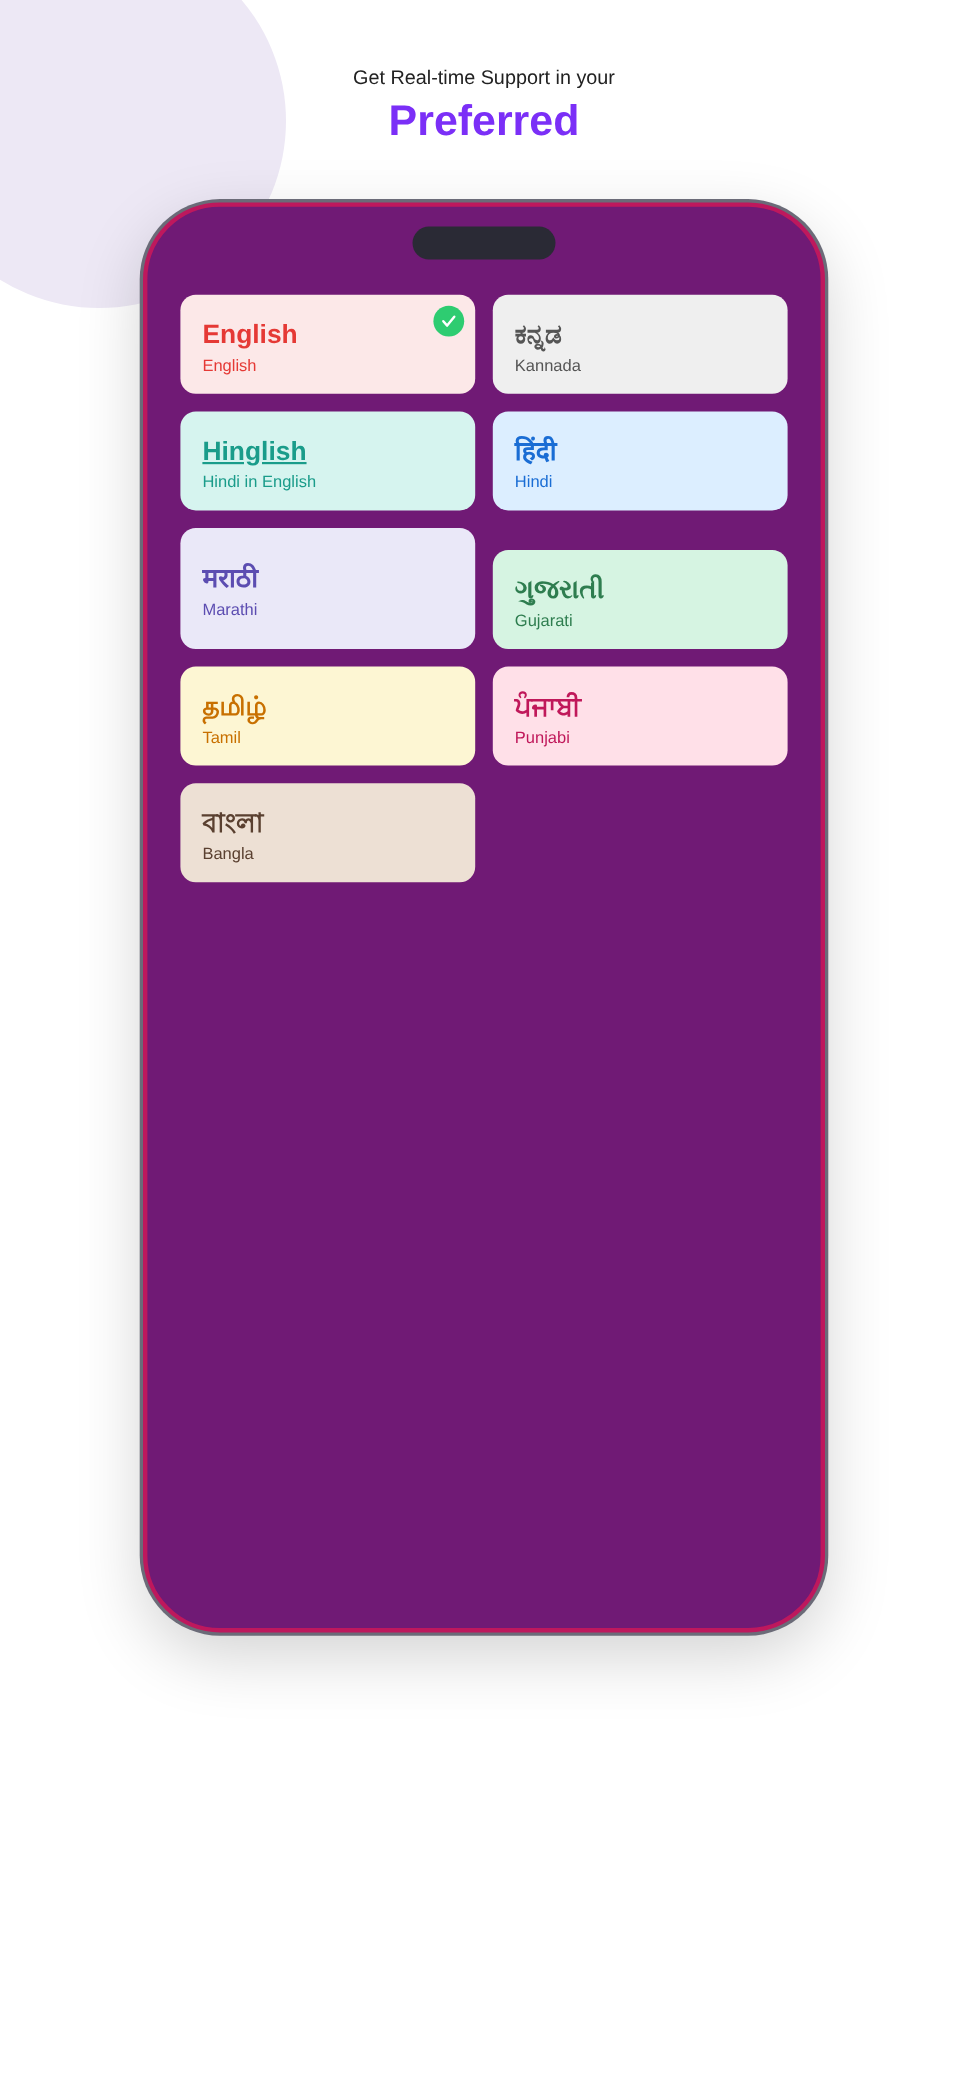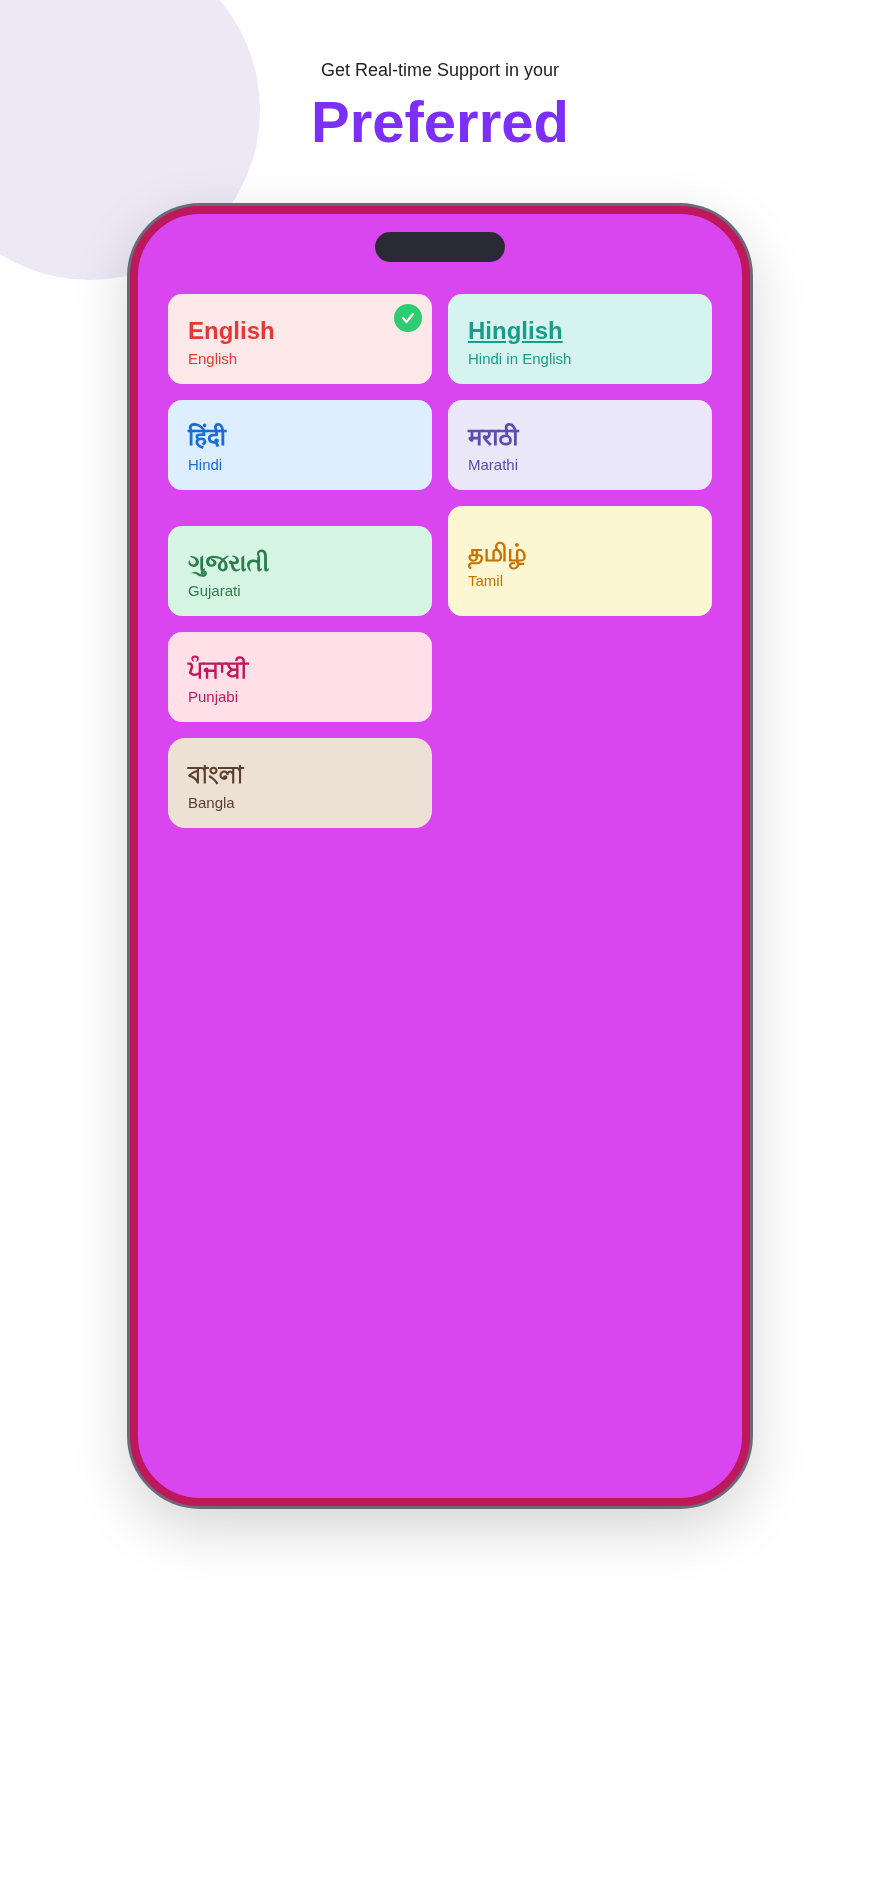--- a/index.html
+++ b/index.html
@@ -35,35 +35,35 @@
 
     .subtitle {
       font-size: 18px;
       color: #222222;
       font-weight: 400;
       margin-bottom: 8px;
       text-align: center;
     }
 
     .title {
-      font-size: 58px;
+      font-size: 39px;
       font-weight: 800;
       color: #7b2ff7;
       text-align: center;
       line-height: 1.15;
       margin-bottom: 50px;
     }
 
     
     .phone-frame {
       width: 620px;
       min-height: 1300px;
-      background: #d946ef;
+      background: #701a75;
       border-radius: 70px;
-      border: 8px solid #be185d;
+      border: 4px solid #be185d;
       box-shadow:
         0 0 0 3px #6b6b78,
         0 20px 60px rgba(0,0,0,0.18);
       position: relative;
       padding: 60px 30px 60px 30px;
       display: flex;
       flex-direction: column;
       align-items: center;
     }
 
@@ -202,21 +202,20 @@
     }
 
     .check-badge svg {
       width: 16px;
       height: 16px;
     }
 
     
     .lang-card-single {
       grid-column: 1 / 2;
-      border-radius: 17px;
     }
   </style>
 </head>
 <body>
 
 <div class="bg-decoration"></div>
 
 <div class="content-wrapper">
 
   <p class="subtitle">Get Real-time Support in your</p>
@@ -233,20 +232,24 @@
       <div class="lang-card card-english">
         <div class="check-badge">
           <svg viewBox="0 0 16 16" fill="none" xmlns="http://www.w3.org/2000/svg">
             <polyline points="3,8 6.5,12 13,4" stroke="white" stroke-width="2.2" stroke-linecap="round" stroke-linejoin="round"></polyline>
           </svg>
         </div>
         <span class="lang-native">English</span>
         <span class="lang-label">English</span>
       </div>
 
+      <div class="lang-card card-kannada">
+        <span class="lang-native">ಕನ್ನಡ</span>
+        <span class="lang-label">Kannada</span>
+      </div>
 
 
       <div class="lang-card card-hinglish">
         <span class="lang-native">Hinglish</span>
         <span class="lang-label">Hindi in English</span>
       </div>
 
       <div class="lang-card card-hindi">
         <span class="lang-native">हिंदी</span>
         <span class="lang-label">Hindi</span>

